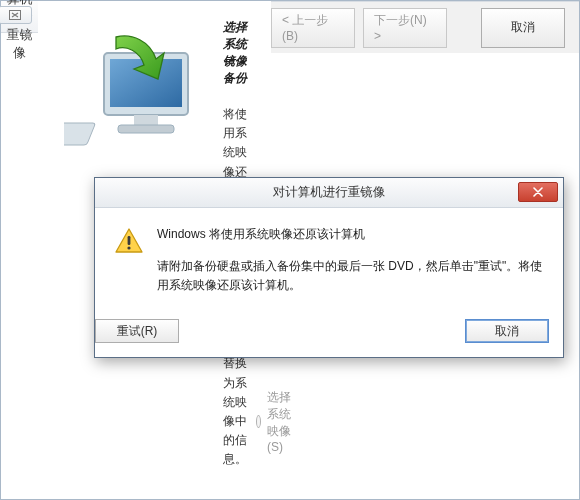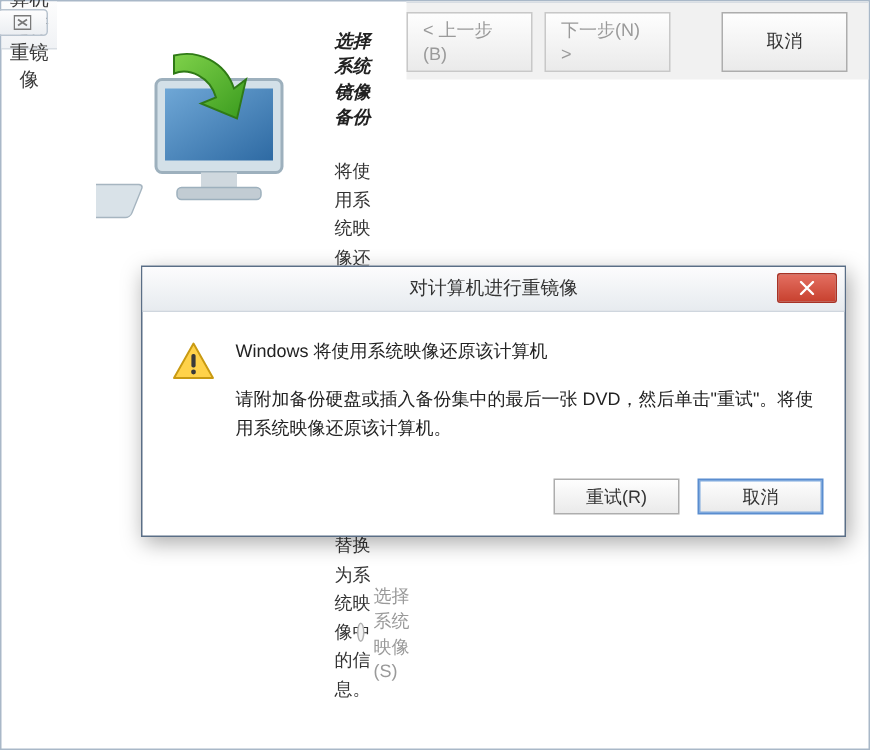--- a/index.html
+++ b/index.html
@@ -75,21 +75,21 @@
       font-style: italic;
     }
     .wizard-desc {
       font-size: 12px;
       color: #333;
       line-height: 1.6;
     }
     
     .radio-row {
       position: absolute;
-      left: 200px;
+      left: 218px;
       top: 388px;
       display: flex;
       align-items: center;
       gap: 6px;
       color: #9a9a9a;
     }
     .radio-dot {
       width: 13px;
       height: 13px;
       border: 1px solid #b0b0b0;
@@ -174,21 +174,21 @@
       margin-bottom: 14px;
     }
     .dialog-msg2 {
       font-size: 12px;
       color: #222;
       line-height: 1.6;
     }
     .dialog-buttons {
       padding: 10px 14px 14px 0;
       display: flex;
-      justify-content: flex-end;
+      justify-content: space-between;
       gap: 12px;
     }
     .btn-dlg {
       height: 24px;
       min-width: 84px;
       padding: 0 12px;
       border: 1px solid #adadad;
       background: linear-gradient(#fefefe,#eaeaea);
       font-size: 12px;
       color: #333;

